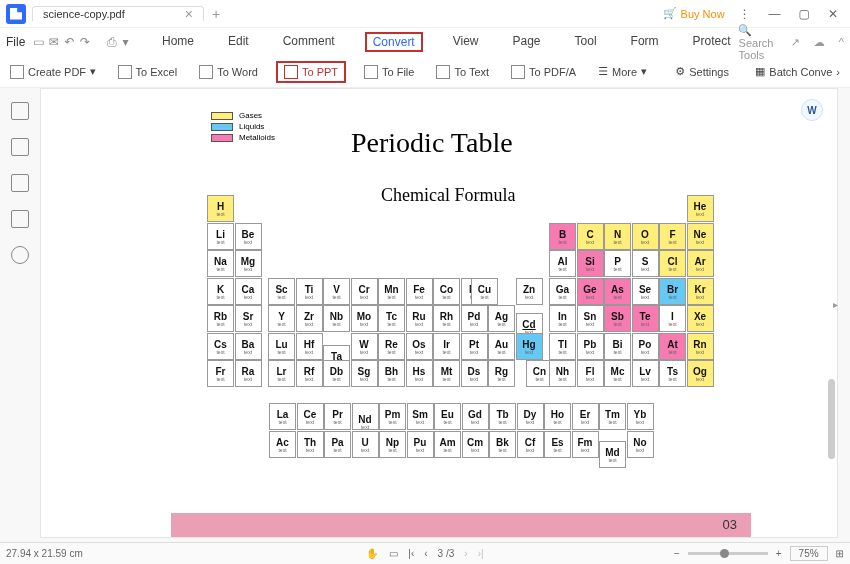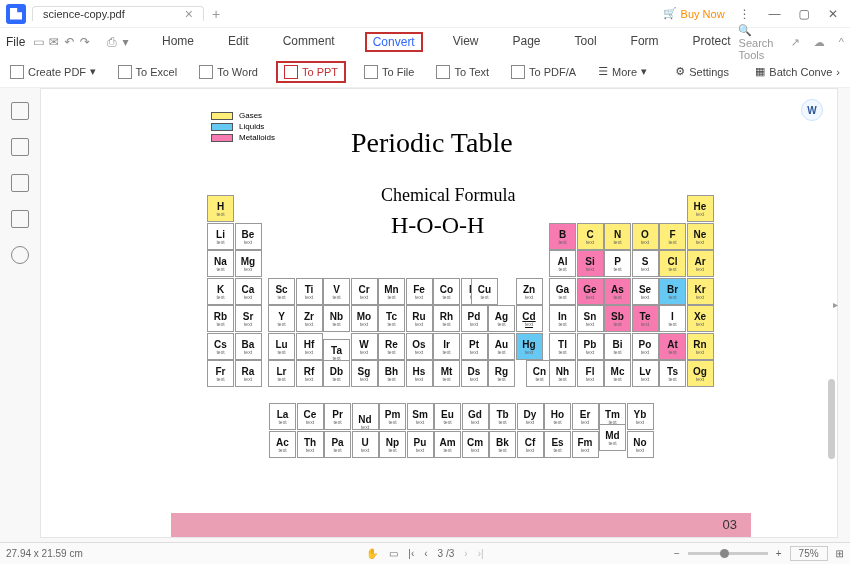--- a/index.html
+++ b/index.html
@@ -153,21 +153,20 @@
           <div class="legbox" style="background:#65c9f4;"></div>
           <span>Liquids</span>
         </div>
       <div class="legrow">
           <div class="legbox" style="background:#f77ab0;"></div>
           <span>Metalloids</span>
         </div>
     </div>
     <div class="title">Periodic Table</div>
     <div class="subtitle">Chemical Formula</div>
-    <div class="formula">H-O-O-H</div>
     <div class="ptable" id="ptable">
         <div class="cell y" style="left: 0px; top: 0px;">H<span class="sub">text</span></div>
         <div class="cell y" style="left: 479.5px; top: 0px;">He<span class="sub">text</span></div>
         <div class="cell " style="left: 0px; top: 27.5px;">Li<span class="sub">text</span></div>
         <div class="cell " style="left: 27.5px; top: 27.5px;">Be<span class="sub">text</span></div>
         <div class="cell p" style="left: 342px; top: 27.5px;">B<span class="sub">text</span></div>
         <div class="cell y" style="left: 369.5px; top: 27.5px;">C<span class="sub">text</span></div>
         <div class="cell y" style="left: 397px; top: 27.5px;">N<span class="sub">text</span></div>
         <div class="cell y" style="left: 424.5px; top: 27.5px;">O<span class="sub">text</span></div>
         <div class="cell y" style="left: 452px; top: 27.5px;">F<span class="sub">text</span></div>
@@ -202,32 +201,32 @@
         <div class="cell " style="left: 27.5px; top: 110px;">Sr<span class="sub">text</span></div>
         <div class="cell " style="left: 61px; top: 110px;">Y<span class="sub">text</span></div>
         <div class="cell " style="left: 88.5px; top: 110px;">Zr<span class="sub">text</span></div>
         <div class="cell " style="left: 116px; top: 110px;">Nb<span class="sub">text</span></div>
         <div class="cell " style="left: 143.5px; top: 110px;">Mo<span class="sub">text</span></div>
         <div class="cell " style="left: 171px; top: 110px;">Tc<span class="sub">text</span></div>
         <div class="cell " style="left: 198.5px; top: 110px;">Ru<span class="sub">text</span></div>
         <div class="cell " style="left: 226px; top: 110px;">Rh<span class="sub">text</span></div>
         <div class="cell " style="left: 253.5px; top: 110px;">Pd<span class="sub">text</span></div>
         <div class="cell " style="left: 281px; top: 110px;">Ag<span class="sub">text</span></div>
-        <div class="cell " style="left: 308.5px; top: 110px; text-decoration: underline;">Cd<span class="sub">text</span></div>
+        <div class="cell " style="left: 308.5px; top: 118px; text-decoration: underline;">Cd<span class="sub">text</span></div>
         <div class="cell " style="left: 342px; top: 110px;">In<span class="sub">text</span></div>
         <div class="cell " style="left: 369.5px; top: 110px;">Sn<span class="sub">text</span></div>
         <div class="cell p" style="left: 397px; top: 110px;">Sb<span class="sub">text</span></div>
         <div class="cell p" style="left: 424.5px; top: 110px;">Te<span class="sub">text</span></div>
         <div class="cell " style="left: 452px; top: 110px;">I<span class="sub">text</span></div>
         <div class="cell y" style="left: 479.5px; top: 110px;">Xe<span class="sub">text</span></div>
         <div class="cell " style="left: 0px; top: 137.5px;">Cs<span class="sub">text</span></div>
         <div class="cell " style="left: 27.5px; top: 137.5px;">Ba<span class="sub">text</span></div>
         <div class="cell " style="left: 61px; top: 137.5px;">Lu<span class="sub">text</span></div>
         <div class="cell " style="left: 88.5px; top: 137.5px;">Hf<span class="sub">text</span></div>
-        <div class="cell " style="left: 116px; top: 144px;">Ta<span class="sub">text</span></div>
+        <div class="cell " style="left: 116px; top: 150px;">Ta<span class="sub">text</span></div>
         <div class="cell " style="left: 143.5px; top: 137.5px;">W<span class="sub">text</span></div>
         <div class="cell " style="left: 171px; top: 137.5px;">Re<span class="sub">text</span></div>
         <div class="cell " style="left: 198.5px; top: 137.5px;">Os<span class="sub">text</span></div>
         <div class="cell " style="left: 226px; top: 137.5px;">Ir<span class="sub">text</span></div>
         <div class="cell " style="left: 253.5px; top: 137.5px;">Pt<span class="sub">text</span></div>
         <div class="cell " style="left: 281px; top: 137.5px;">Au<span class="sub">text</span></div>
         <div class="cell b" style="left: 308.5px; top: 137.5px;">Hg<span class="sub">text</span></div>
         <div class="cell " style="left: 342px; top: 137.5px;">Tl<span class="sub">text</span></div>
         <div class="cell " style="left: 369.5px; top: 137.5px;">Pb<span class="sub">text</span></div>
         <div class="cell " style="left: 397px; top: 137.5px;">Bi<span class="sub">text</span></div>
@@ -273,21 +272,21 @@
         <div class="cell" style="left: 55px; top: 27.5px;">Pa<span class="sub">text</span></div>
         <div class="cell" style="left: 82.5px; top: 27.5px;">U<span class="sub">text</span></div>
         <div class="cell" style="left: 110px; top: 27.5px;">Np<span class="sub">text</span></div>
         <div class="cell" style="left: 137.5px; top: 27.5px;">Pu<span class="sub">text</span></div>
         <div class="cell" style="left: 165px; top: 27.5px;">Am<span class="sub">text</span></div>
         <div class="cell" style="left: 192.5px; top: 27.5px;">Cm<span class="sub">text</span></div>
         <div class="cell" style="left: 220px; top: 27.5px;">Bk<span class="sub">text</span></div>
         <div class="cell" style="left: 247.5px; top: 27.5px;">Cf<span class="sub">text</span></div>
         <div class="cell" style="left: 275px; top: 27.5px;">Es<span class="sub">text</span></div>
         <div class="cell" style="left: 302.5px; top: 27.5px;">Fm<span class="sub">text</span></div>
-        <div class="cell" style="left: 330px; top: 21px;">Md<span class="sub">text</span></div>
+        <div class="cell" style="left: 330px; top: 38px;">Md<span class="sub">text</span></div>
         <div class="cell" style="left: 357.5px; top: 27.5px;">No<span class="sub">text</span></div>
       </div>
     <div class="pagebar"><span>03</span></div>
   </div>
 </div>
 
 <div class="statusbar">
   <span>27.94 x 21.59 cm</span>
   <div class="center">
     <span>✋</span>

